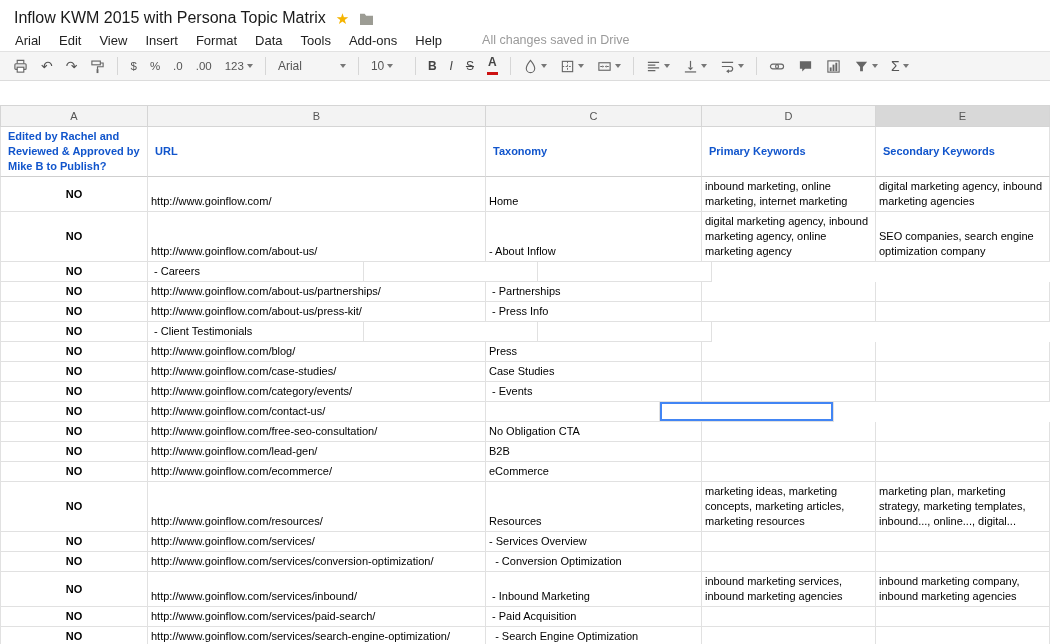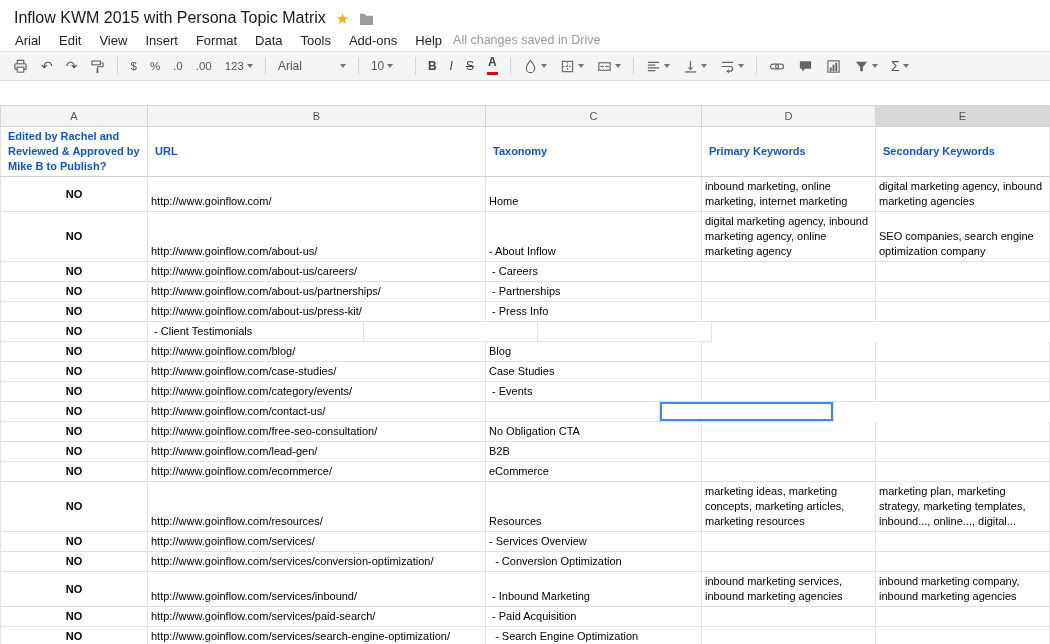--- a/index.html
+++ b/index.html
@@ -7,21 +7,21 @@
     font-family:"Liberation Sans", sans-serif; }
 
   
   .titlebar { display:flex; align-items:center; gap:10px; padding:7px 12px 0 14px; height:29px; }
   .doc-title { font-size:16px; color:#1a1a1a; }
   .star-icon { color:#f5b400; font-size:15px; line-height:1; }
   .folder-icon svg { display:block; }
 
   .menubar { display:flex; align-items:center; height:22px; padding-left:6px; }
   .menu-item { font-size:13px; color:#222; padding:2px 9px; cursor:default; }
-  .save-status { font-size:12.5px; color:#9a9a9a; margin-left:2px; }
+  .save-status { font-size:12.5px; color:#9a9a9a; margin-left:31px; }
 
   .toolbar { height:30px; background:#f5f5f5; border-top:1px solid #e2e2e2;
     border-bottom:1px solid #dcdcdc; display:flex; align-items:center;
     padding:0 8px; gap:3px; }
   .tb-btn { display:flex; align-items:center; gap:3px; padding:2px 5px;
     font-size:12px; color:#555; border-radius:2px; }
   .tb-btn svg { display:block; }
   .tb-sep { width:1px; height:18px; background:#d6d6d6; margin:0 4px; }
   .caret-icon { width:0; height:0; border-left:3.5px solid transparent;
     border-right:3.5px solid transparent; border-top:4px solid #777; }
@@ -244,21 +244,20 @@
       </div>
       <div class="row">
         <div class="cell c0 cell-a">NO</div>
         <div class="cell c1">http://www.goinflow.com/about-us/</div>
         <div class="cell c2">- About Inflow</div>
         <div class="cell c3">digital marketing agency, inbound marketing agency, online marketing agency</div>
         <div class="cell c4">SEO companies, search engine optimization company</div>
       </div>
       <div class="row">
         <div class="cell c0 cell-a">NO</div>
-        <div class="cell c1">http://www.goinflow.com/about-us/careers/</div>
         <div class="cell c2"> - Careers</div>
         <div class="cell c3"></div>
         <div class="cell c4"></div>
       </div>
       <div class="row">
         <div class="cell c0 cell-a">NO</div>
         <div class="cell c1">http://www.goinflow.com/about-us/partnerships/</div>
         <div class="cell c2"> - Partnerships</div>
         <div class="cell c3"></div>
         <div class="cell c4"></div>
@@ -272,21 +271,21 @@
       </div>
       <div class="row">
         <div class="cell c0 cell-a">NO</div>
         <div class="cell c2"> - Client Testimonials</div>
         <div class="cell c3"></div>
         <div class="cell c4"></div>
       </div>
       <div class="row">
         <div class="cell c0 cell-a">NO</div>
         <div class="cell c1">http://www.goinflow.com/blog/</div>
-        <div class="cell c2">Blog</div>
+        <div class="cell c2">Press</div>
         <div class="cell c3"></div>
         <div class="cell c4"></div>
       </div>
       <div class="row">
         <div class="cell c0 cell-a">NO</div>
         <div class="cell c1">http://www.goinflow.com/case-studies/</div>
         <div class="cell c2">Case Studies</div>
         <div class="cell c3"></div>
         <div class="cell c4"></div>
       </div>

